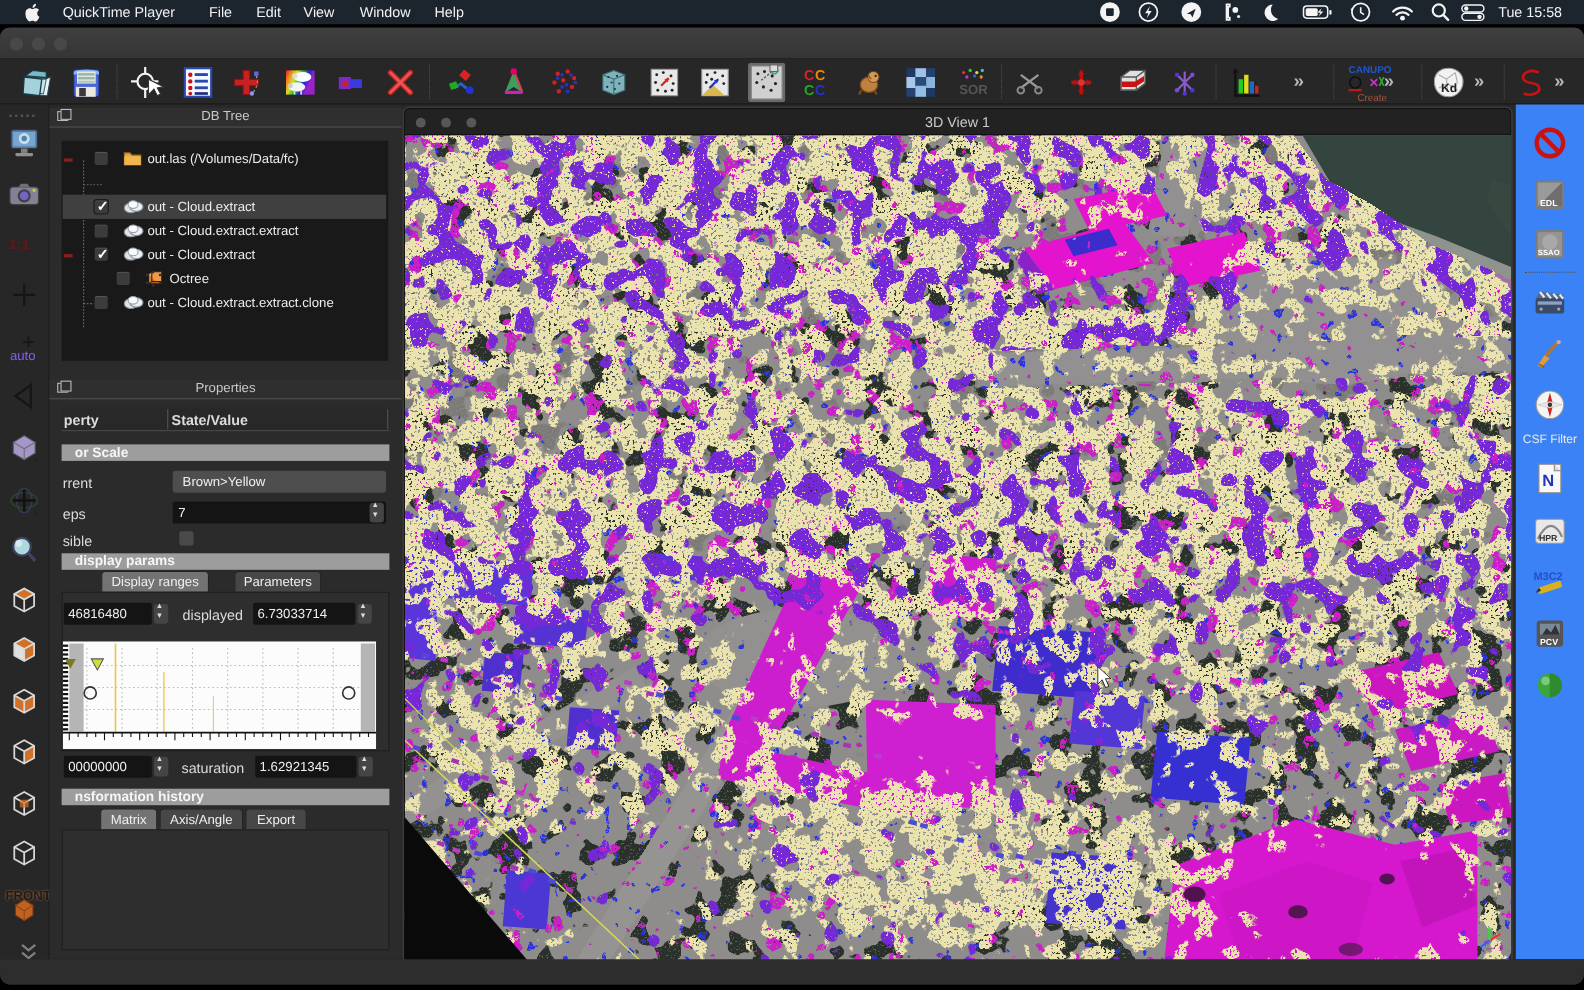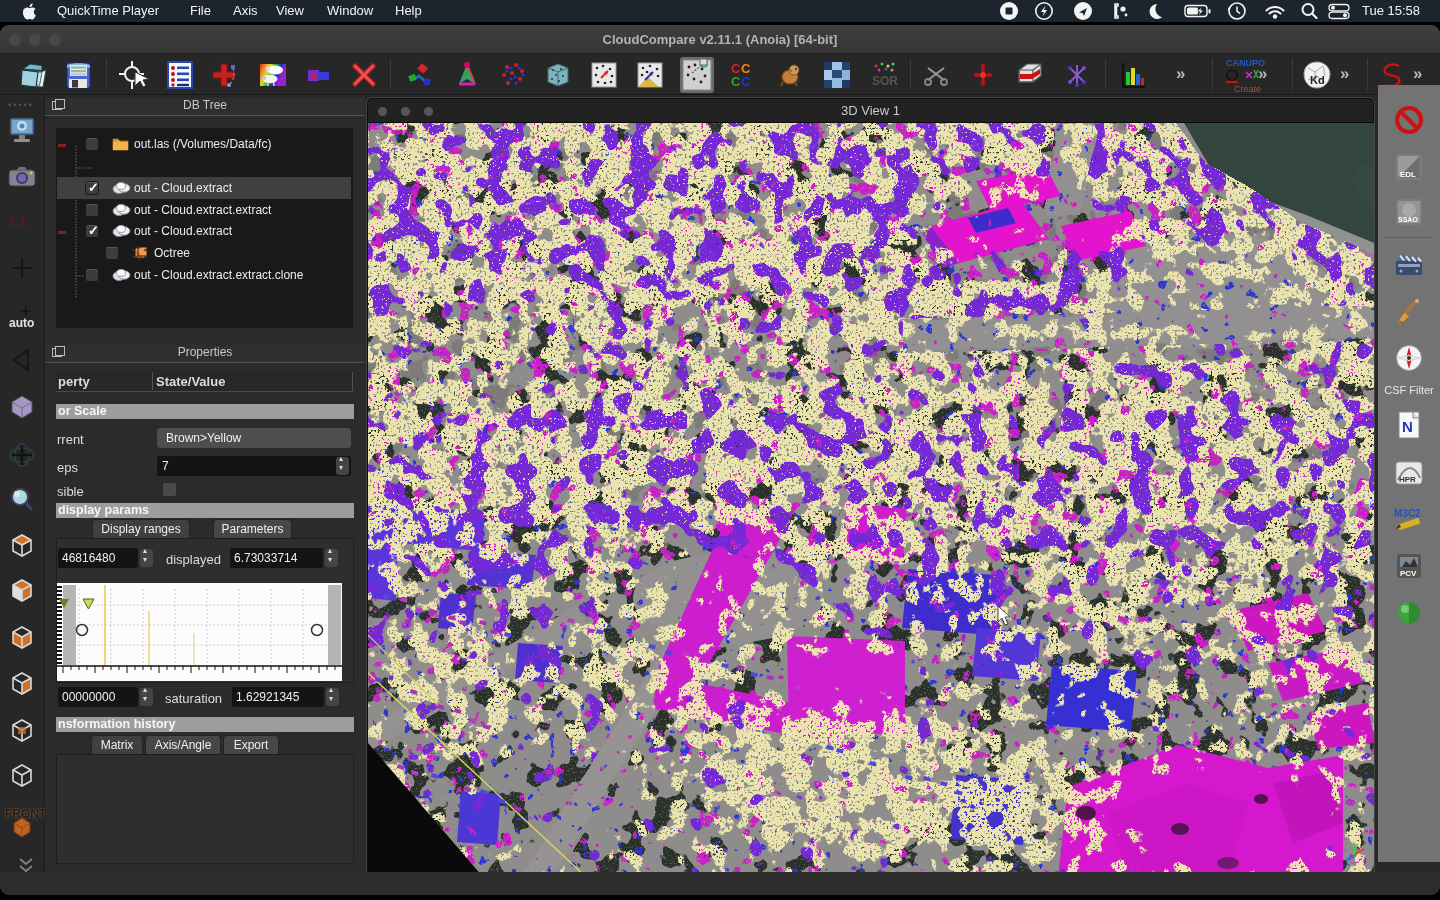--- a/index.html
+++ b/index.html
@@ -24,49 +24,49 @@
 .fico{position:absolute;left:7px;top:3px;width:10px;height:9px;border:1px solid #bbb;background:#2f2f2f}
 .fico:before{content:"";position:absolute;left:2px;top:-3px;width:8px;height:8px;border:1px solid #bbb;background:#2f2f2f}
 #dbdock{left:45px;top:73px;width:320px;height:247px}
 #treebox{left:11px;top:30px;width:297px;height:200px;background:#191919}
 .trow{position:absolute;left:1px;width:294px;height:22px;color:#ececec;font-size:12px}
 .trow .cb{position:absolute;top:4px;width:14px;height:14px;background:#3c3c3c;border:1px solid #1a1a1a;border-radius:3px;box-shadow:inset 0 1px 0 #555}
 .trow .lb{position:absolute;top:4px;white-space:nowrap}
 .chk:after{content:"\2713";position:absolute;left:2px;top:-2px;color:#fff;font-size:13px;font-weight:700}
 
 #prdock{left:45px;top:320px;width:320px;height:526px}
-.band{position:absolute;left:11px;width:298px;height:15px;background:#9d9d9d;color:#f6f6f6;font-size:12.5px;font-weight:700;padding-left:2px}
+.band{position:absolute;left:11px;width:298px;height:15px;background:#9d9d9d;color:#f6f6f6;font-size:12.5px;font-weight:700;padding-left:12px}
 .plab{position:absolute;left:12px;color:#dcdcdc;font-size:13px;white-space:nowrap}
 .pinp{position:absolute;background:#141414;color:#efefef;font-size:12px;border-radius:2px}
 .spin{position:absolute;width:13px;height:18px;background:#454545;border-radius:3px}
 .spin:before{content:"\25B4";position:absolute;left:3px;top:-3px;color:#ddd;font-size:8px}
 .spin:after{content:"\25BE";position:absolute;left:3px;top:6px;color:#ddd;font-size:8px}
 .tab{position:absolute;height:19px;color:#efefef;font-size:12px;text-align:center;background:#474747;border-radius:4px 4px 0 0;border:1px solid #232323;border-bottom:none;padding-top:2px}
-.tab.act{background:#404040}
+.tab.act{background:#737373}
 
 #view3d{left:367px;top:73px;width:1007px;height:779px;background:#1f1f1f;border:1px solid #0e0e0e;outline:1px solid #454545;border-radius:5px 5px 0 0}
 #vtitle{left:0;top:0;width:100%;height:24px;background:#222;border-radius:5px 5px 0 0;border-bottom:1px solid #0c0c0c}
 #vtitle span{display:block;text-align:center;color:#c9c9c9;font-size:13px;padding-top:4px}
 .vdot{position:absolute;top:8px;width:9px;height:9px;border-radius:50%;background:#575757}
 #cloudwrap{left:0;top:24px;width:1006px;height:754px;overflow:hidden}
 
-#rstrip{left:1378px;top:60px;width:62px;height:777px;background:#737373}
+#rstrip{left:1378px;top:70px;width:62px;height:777px;background:#3b82f6}
 #bstrip{left:0;top:847px;width:1440px;height:23px;background:#2d2d2d;border-radius:0 0 9px 9px}
 .icon{position:absolute}
 .ltxt{position:absolute;color:#b5b5b5;font-size:11px}
 </style></head>
 <body>
 <div id="menubar" class="abs">
   <svg class="abs" style="left:23px;top:3px" width="14" height="17" viewBox="0 0 14 17">
       <path d="M10.8 9.1c0-2 1.6-3 1.7-3.1-.9-1.4-2.4-1.6-2.9-1.6-1.2-.1-2.4.7-3 .7-.6 0-1.6-.7-2.6-.7C2.6 4.5 1.3 5.3.6 6.6c-1.4 2.4-.4 6 1 8 .7 1 1.5 2.1 2.5 2 1-.1 1.4-.7 2.6-.7 1.2 0 1.5.7 2.6.7 1.1 0 1.8-1 2.4-2 .8-1.1 1.1-2.2 1.1-2.3-.1 0-2-.8-2-3.2z" fill="#f2f2f5"></path>
       <path d="M8.9 2.9c.5-.7.9-1.6.8-2.5-.8 0-1.7.5-2.3 1.2-.5.6-.9 1.5-.8 2.4.9.1 1.8-.4 2.3-1.1z" fill="#f2f2f5"></path>
     </svg>
   <span class="mi" style="left:57px;font-weight:400">QuickTime Player</span>
   <span class="mi" style="left:190px">File</span>
-  <span class="mi" style="left:233px">Axis</span>
+  <span class="mi" style="left:233px">Edit</span>
   <span class="mi" style="left:276px">View</span>
   <span class="mi" style="left:327px">Window</span>
   <span class="mi" style="left:395px">Help</span>
   <svg class="abs" style="left:995px;top:0" width="360" height="22" viewBox="0 0 360 22">
     <g fill="#f4f4f4">
       <circle cx="14" cy="11" r="9"></circle>
         <rect x="10.5" y="7.5" width="7" height="7" rx="1" fill="#1c242e"></rect>
       <circle cx="49" cy="11" r="8.2" fill="none" stroke="#f4f4f4" stroke-width="1.6"></circle>
         <path d="M50.5 5.5 46 12h3l-1.5 4.5L52 10h-3z"></path>
       <circle cx="88" cy="11" r="9"></circle>
@@ -95,21 +95,20 @@
     </g>
   </svg>
   <span class="mi" style="left:1362px">Tue 15:58</span>
 </div>
 
 <div id="win" class="abs">
   <div id="titlebar" class="abs">
     <span class="tl" style="left:9px"></span>
       <span class="tl" style="left:29px"></span>
       <span class="tl" style="left:49px"></span>
-    <div id="wtitle">CloudCompare v2.11.1 (Anoia) [64-bit]</div>
   </div>
   <div id="toolbar" class="abs">
       <svg class="icon" style="left:18px;top:6px" width="30" height="30" viewBox="0 0 30 30">
         <path d="M5 9l7-5 12 1.5v5z" fill="#7ab8c8" stroke="#1a3a44"></path>
         <path d="M7 26l2-16 15 1.5 4-1.5-3 17z" fill="#e8f4f6" stroke="#2a4a54"></path>
         <path d="M9 24l2-13 13 1.3-2.5 13z" fill="#c8e4ea" stroke="#4a6a74"></path>
         <path d="M4 10l16 1.8L18 27l-15-1.8z" fill="#a4d2dc" stroke="#1a3a44" stroke-width="1.2"></path>
       </svg>
       <svg class="icon" style="left:63px;top:6px" width="30" height="30" viewBox="0 0 30 30">
         <rect x="4" y="3" width="23" height="25" rx="2" fill="#4a66d8" stroke="#1a2a74"></rect>
@@ -370,21 +369,21 @@
         <rect x="3" y="9" width="26" height="16" rx="3" fill="#8a8aa0" stroke="#444"></rect>
         <path d="M11 9l2-3h6l2 3z" fill="#777"></path>
         <circle cx="16" cy="17" r="6" fill="#444"></circle>
         <circle cx="16" cy="17" r="4" fill="#7a6ad0"></circle>
         <circle cx="25" cy="12" r="1.5" fill="#dd3"></circle>
       </svg>
       <div class="abs" style="left:8px;top:119px;color:#6a1515;font-size:13px;font-weight:700">1:1</div>
       <svg class="icon" style="left:6px;top:157px" width="32" height="32" viewBox="0 0 32 32">
         <path d="M16 6v20M6 16h20" stroke="#141414" stroke-width="2"></path>
       </svg>
-      <div class="abs" style="left:9px;top:221px;color:#e5e5e5;font-size:12px;font-weight:700">auto</div>
+      <div class="abs" style="left:9px;top:221px;color:#8b5cf6;font-size:12px;font-weight:400">auto</div>
       <svg class="icon" style="left:10px;top:201px" width="24" height="24" viewBox="0 0 24 24">
         <path d="M16 10v10M11 15h10" stroke="#151515" stroke-width="1.6"></path>
       </svg>
       <svg class="icon" style="left:6px;top:249px" width="32" height="32" viewBox="0 0 32 32">
         <path d="M22 6L8 16l14 10z" fill="none" stroke="#141414" stroke-width="2"></path>
       </svg>
       <svg class="icon" style="left:6px;top:295px" width="32" height="32" viewBox="0 0 32 32">
         <path d="M6 12l10-6 10 6v10l-10 6-10-6z" fill="#b0a0d8" stroke="#555"></path>
         <path d="M6 12l10 6 10-6M16 18v10" stroke="#777" fill="none"></path>
         <path d="M26 26l3 3h-4z" fill="#222"></path>

